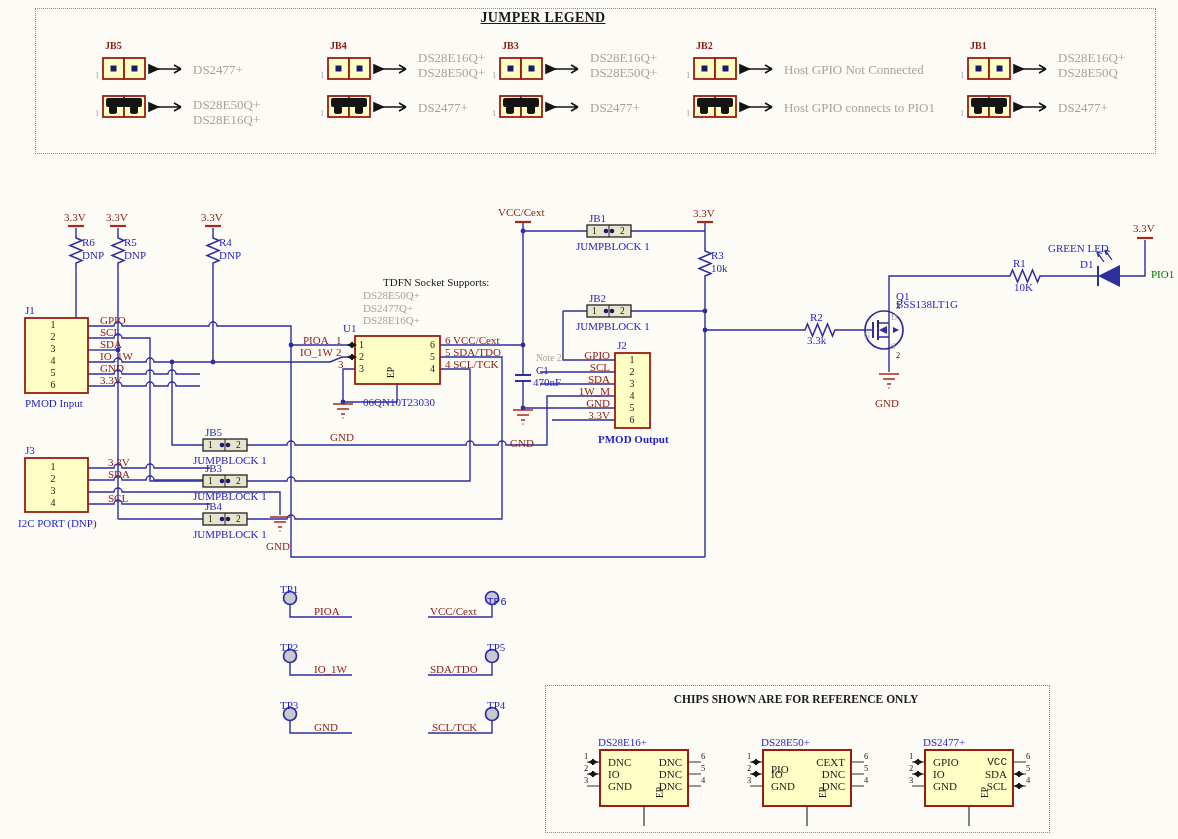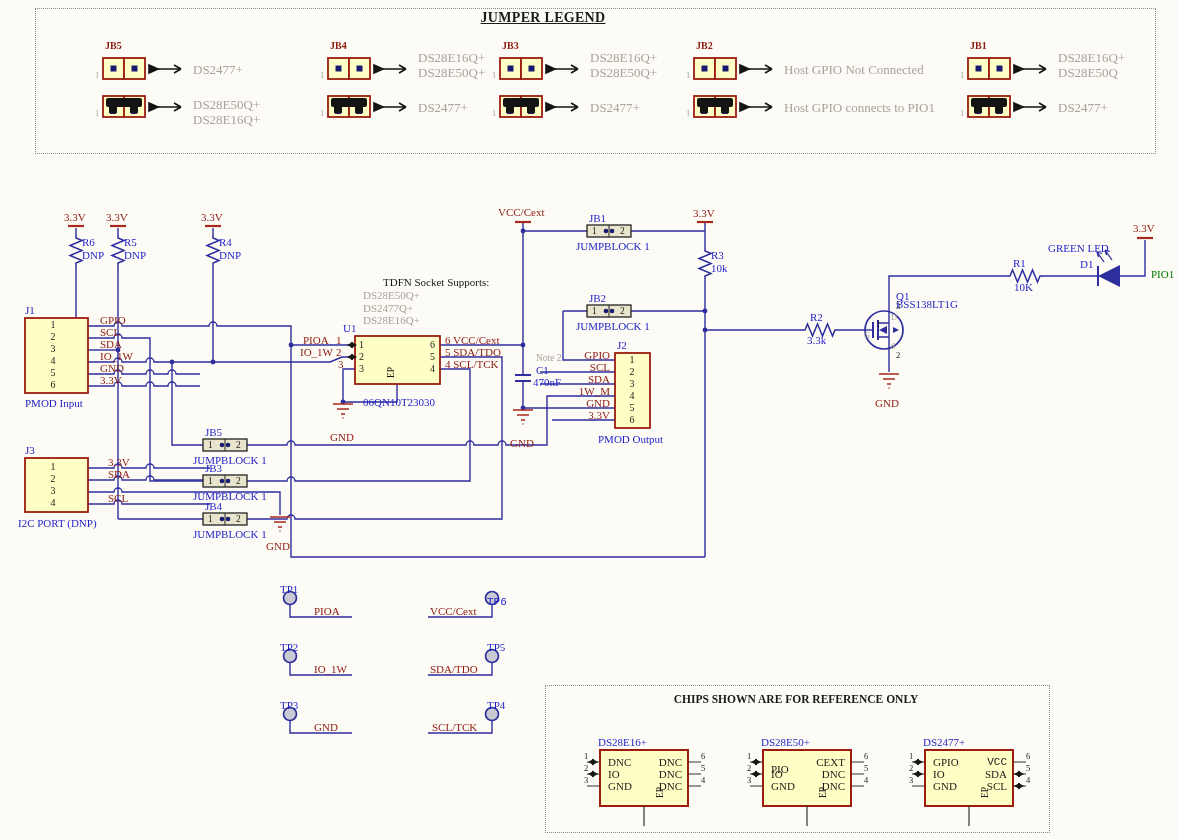--- a/index.html
+++ b/index.html
@@ -471,21 +471,21 @@
   <div class="lb s9" style="left:208px;top:476px;">1</div>
   <div class="lb s9" style="left:236px;top:476px;">2</div>
   <div class="lb s9" style="left:208px;top:514px;">1</div>
   <div class="lb s9" style="left:236px;top:514px;">2</div>
 
   <div class="lb gry s9" style="left:536px;top:353px;">Note 2</div>
   <div class="lb blu" style="left:536px;top:364px;">C1</div>
   <div class="lb blu" style="left:533px;top:376px;">470nF</div>
 
   <div class="lb blu" style="left:617px;top:339px;">J2</div>
-  <div class="lb blu" style="left:598px;top:433px;">PMOD Output</div>
+  <div class="lb blu" style="left:598px;top:433px;font-weight:bold;">PMOD Output</div>
   <div class="lb s10 ctr" style="left:632px;top:354px;">1</div>
   <div class="lb s10 ctr" style="left:632px;top:366px;">2</div>
   <div class="lb s10 ctr" style="left:632px;top:378px;">3</div>
   <div class="lb s10 ctr" style="left:632px;top:390px;">4</div>
   <div class="lb s10 ctr" style="left:632px;top:402px;">5</div>
   <div class="lb s10 ctr" style="left:632px;top:414px;">6</div>
   <div class="lb red ra" style="left:540px;top:349px;width:70px;">GPIO</div>
   <div class="lb red ra" style="left:540px;top:361px;width:70px;">SCL</div>
   <div class="lb red ra" style="left:540px;top:373px;width:70px;">SDA</div>
   <div class="lb red ra" style="left:540px;top:385px;width:70px;">1W_M</div>

